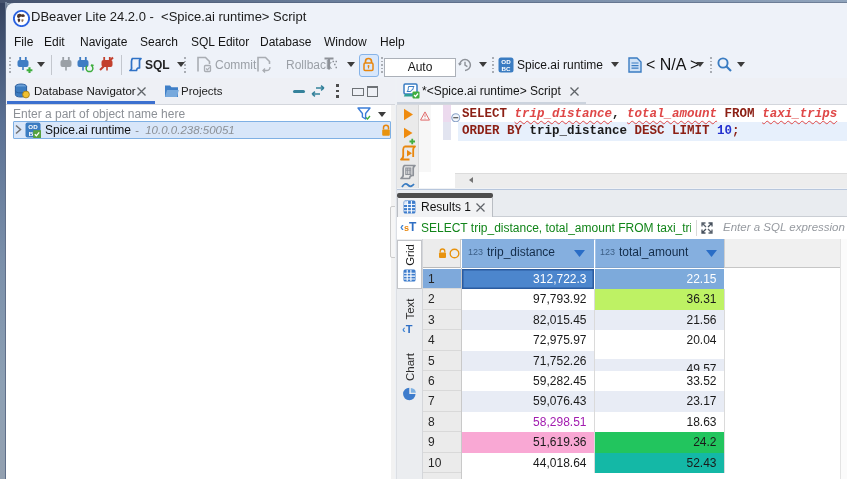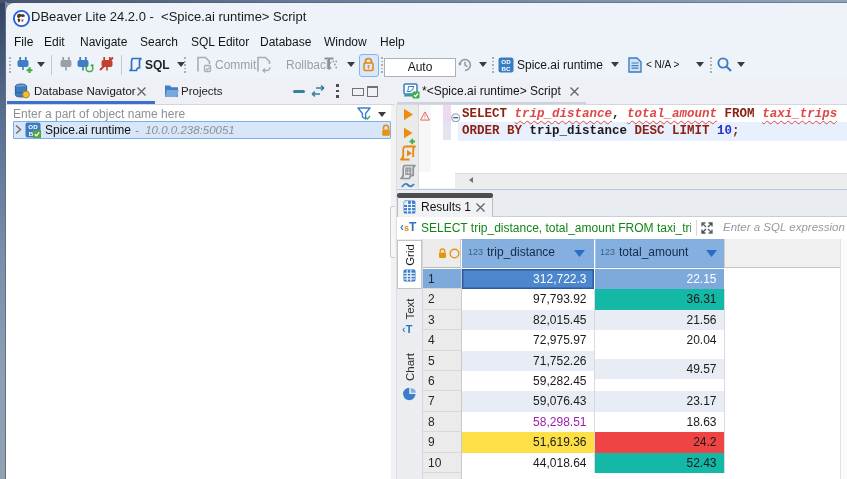--- a/index.html
+++ b/index.html
@@ -136,21 +136,21 @@
       <text x="8" y="7" font-family="Liberation Sans,sans-serif" font-size="6.2" font-weight="700" fill="#fff" text-anchor="middle">OD</text>
       <text x="8" y="13.6" font-family="Liberation Sans,sans-serif" font-size="6.2" font-weight="700" fill="#fff" text-anchor="middle">BC</text>
     </svg>
     <div class="abs" style="left:511px;top:4px;height:18px;line-height:18px;font-size:12px;color:#141414;">Spice.ai runtime</div>
     <div class="abs caret" style="left:605px;top:10px;"></div>
 
     <svg class="abs" style="left:622px;top:5px" width="14" height="16" viewBox="0 0 14 16">
       <path d="M1 15 V1 H9 L13 5 V15 Z" fill="#cfe2f6" stroke="#3a7cc2" stroke-width="1.4"></path>
       <path d="M3.5 6 H10.5 M3.5 8.6 H10.5 M3.5 11.2 H10.5" stroke="#3a7cc2" stroke-width="1.2"></path>
     </svg>
-    <div class="abs" style="left:640px;top:4px;height:18px;line-height:18px;font-size:10px;color:#141414;">&lt; N/A &gt;</div>
+    <div class="abs" style="left:640px;top:4px;height:18px;line-height:18px;font-size:16px;color:#141414;">&lt; N/A &gt;</div>
     <div class="abs caret" style="left:690px;top:10px;"></div>
     <div class="abs grip" style="left:704px;top:5px;height:16px;"></div>
 
     <svg class="abs" style="left:710px;top:4px" width="17" height="17" viewBox="0 0 17 17">
       <circle cx="7" cy="7" r="4.6" fill="none" stroke="#3a7cc2" stroke-width="1.9"></circle>
       <path d="M10.5 10.5 L15 15" stroke="#3a7cc2" stroke-width="2.1"></path>
     </svg>
     <div class="abs caret" style="left:731px;top:10px;"></div>
   </div>
 
@@ -346,41 +346,42 @@
     <div class="abs" style="left:222px;top:55px;font-size:12px;color:#132c49;">total_amount</div>
     <svg class="abs" style="left:308px;top:59px" width="13" height="9" viewBox="0 0 13 9">
           <path d="M1 1 H12 L6.5 8 Z" fill="#2a6dc6"></path>
         </svg>
 
     <div class="abs num" style="left:26px;top:79.0px;width:38px;background:#7ea9db;border-bottom:1px solid #d9d9d9;box-sizing:border-box;padding-left:5px;color:#262626;">1</div>
     <div class="abs num" style="left:65px;top:79.0px;width:132px;background:#4c86cd;box-shadow:inset 0 0 0 1.5px #2a5b9f;box-sizing:border-box;text-align:right;padding-right:7.5px;color:#ffffff;">312,722.3</div>
     <div class="abs num" style="left:198px;top:79.0px;width:129px;background:#7daadb;box-sizing:border-box;text-align:right;padding-right:7.5px;color:#ffffff;">22.15</div>
     <div class="abs num" style="left:26px;top:99.4px;width:38px;background:#ebebeb;border-bottom:1px solid #d9d9d9;box-sizing:border-box;padding-left:5px;color:#262626;">2</div>
     <div class="abs num" style="left:65px;top:99.4px;width:132px;background:#ffffff;box-sizing:border-box;text-align:right;padding-right:7.5px;color:#1a1a1a;">97,793.92</div>
-    <div class="abs num" style="left:198px;top:99.4px;width:129px;background:#14b8a6;box-sizing:border-box;text-align:right;padding-right:7.5px;color:#1a1a1a;">36.31</div>
+    <div class="abs num" style="left:198px;top:99.4px;width:129px;background:#bef264;box-sizing:border-box;text-align:right;padding-right:7.5px;color:#1a1a1a;">36.31</div>
     <div class="abs num" style="left:26px;top:119.8px;width:38px;background:#ebebeb;border-bottom:1px solid #d9d9d9;box-sizing:border-box;padding-left:5px;color:#262626;">3</div>
     <div class="abs num" style="left:65px;top:119.8px;width:132px;background:#e8ecf5;box-sizing:border-box;text-align:right;padding-right:7.5px;color:#1a1a1a;">82,015.45</div>
     <div class="abs num" style="left:198px;top:119.8px;width:129px;background:#e8ecf5;box-sizing:border-box;text-align:right;padding-right:7.5px;color:#1a1a1a;">21.56</div>
     <div class="abs num" style="left:26px;top:140.2px;width:38px;background:#ebebeb;border-bottom:1px solid #d9d9d9;box-sizing:border-box;padding-left:5px;color:#262626;">4</div>
     <div class="abs num" style="left:65px;top:140.2px;width:132px;background:#ffffff;box-sizing:border-box;text-align:right;padding-right:7.5px;color:#1a1a1a;">72,975.97</div>
     <div class="abs num" style="left:198px;top:140.2px;width:129px;background:#ffffff;box-sizing:border-box;text-align:right;padding-right:7.5px;color:#1a1a1a;">20.04</div>
     <div class="abs num" style="left:26px;top:160.6px;width:38px;background:#ebebeb;border-bottom:1px solid #d9d9d9;box-sizing:border-box;padding-left:5px;color:#262626;">5</div>
     <div class="abs num" style="left:65px;top:160.6px;width:132px;background:#e8ecf5;box-sizing:border-box;text-align:right;padding-right:7.5px;color:#1a1a1a;">71,752.26</div>
     <div class="abs num" style="left:198px;top:169px;width:129px;background:#e8ecf5;box-sizing:border-box;text-align:right;padding-right:7.5px;color:#1a1a1a;">49.57</div>
     <div class="abs num" style="left:26px;top:181.0px;width:38px;background:#ebebeb;border-bottom:1px solid #d9d9d9;box-sizing:border-box;padding-left:5px;color:#262626;">6</div>
     <div class="abs num" style="left:65px;top:181.0px;width:132px;background:#ffffff;box-sizing:border-box;text-align:right;padding-right:7.5px;color:#1a1a1a;">59,282.45</div>
+    <div class="abs num" style="left:198px;top:181.0px;width:129px;background:#ffffff;box-sizing:border-box;text-align:right;padding-right:7.5px;color:#1a1a1a;">33.52</div>
     <div class="abs num" style="left:26px;top:201.39999999999998px;width:38px;background:#ebebeb;border-bottom:1px solid #d9d9d9;box-sizing:border-box;padding-left:5px;color:#262626;">7</div>
     <div class="abs num" style="left:65px;top:201.39999999999998px;width:132px;background:#e8ecf5;box-sizing:border-box;text-align:right;padding-right:7.5px;color:#1a1a1a;">59,076.43</div>
     <div class="abs num" style="left:198px;top:201.39999999999998px;width:129px;background:#e8ecf5;box-sizing:border-box;text-align:right;padding-right:7.5px;color:#1a1a1a;">23.17</div>
     <div class="abs num" style="left:26px;top:221.79999999999998px;width:38px;background:#ebebeb;border-bottom:1px solid #d9d9d9;box-sizing:border-box;padding-left:5px;color:#262626;">8</div>
     <div class="abs num" style="left:65px;top:221.79999999999998px;width:132px;background:#ffffff;box-sizing:border-box;text-align:right;padding-right:7.5px;color:#a21caf;">58,298.51</div>
     <div class="abs num" style="left:198px;top:221.79999999999998px;width:129px;background:#ffffff;box-sizing:border-box;text-align:right;padding-right:7.5px;color:#1a1a1a;">18.63</div>
     <div class="abs num" style="left:26px;top:242.2px;width:38px;background:#ebebeb;border-bottom:1px solid #d9d9d9;box-sizing:border-box;padding-left:5px;color:#262626;">9</div>
-    <div class="abs num" style="left:65px;top:242.2px;width:132px;background:#fde047;box-sizing:border-box;text-align:right;padding-right:7.5px;color:#1a1a1a;">51,619.36</div>
-    <div class="abs num" style="left:198px;top:242.2px;width:129px;background:#ef4444;box-sizing:border-box;text-align:right;padding-right:7.5px;color:#1a1a1a;">24.2</div>
+    <div class="abs num" style="left:65px;top:242.2px;width:132px;background:#f9a8d4;box-sizing:border-box;text-align:right;padding-right:7.5px;color:#1a1a1a;">51,619.36</div>
+    <div class="abs num" style="left:198px;top:242.2px;width:129px;background:#22c55e;box-sizing:border-box;text-align:right;padding-right:7.5px;color:#1a1a1a;">24.2</div>
     <div class="abs num" style="left:26px;top:262.6px;width:38px;background:#ebebeb;border-bottom:1px solid #d9d9d9;box-sizing:border-box;padding-left:5px;color:#262626;">10</div>
     <div class="abs num" style="left:65px;top:262.6px;width:132px;background:#ffffff;box-sizing:border-box;text-align:right;padding-right:7.5px;color:#1a1a1a;">44,018.64</div>
     <div class="abs num" style="left:198px;top:262.6px;width:129px;background:#14b8a6;box-sizing:border-box;text-align:right;padding-right:7.5px;color:#1a1a1a;">52.43</div>
 
     <div class="abs" style="left:64px;top:78px;width:1px;height:211px;background:#c9c9c9;"></div>
     <div class="abs" style="left:197px;top:99.4px;width:1px;height:183.6px;background:#dadada;"></div>
     <div class="abs" style="left:327px;top:99.4px;width:1px;height:183.6px;background:#dadada;"></div>
 
     <div class="abs" style="left:26px;top:283px;width:38px;height:6px;background:#ebebeb;"></div>
 

